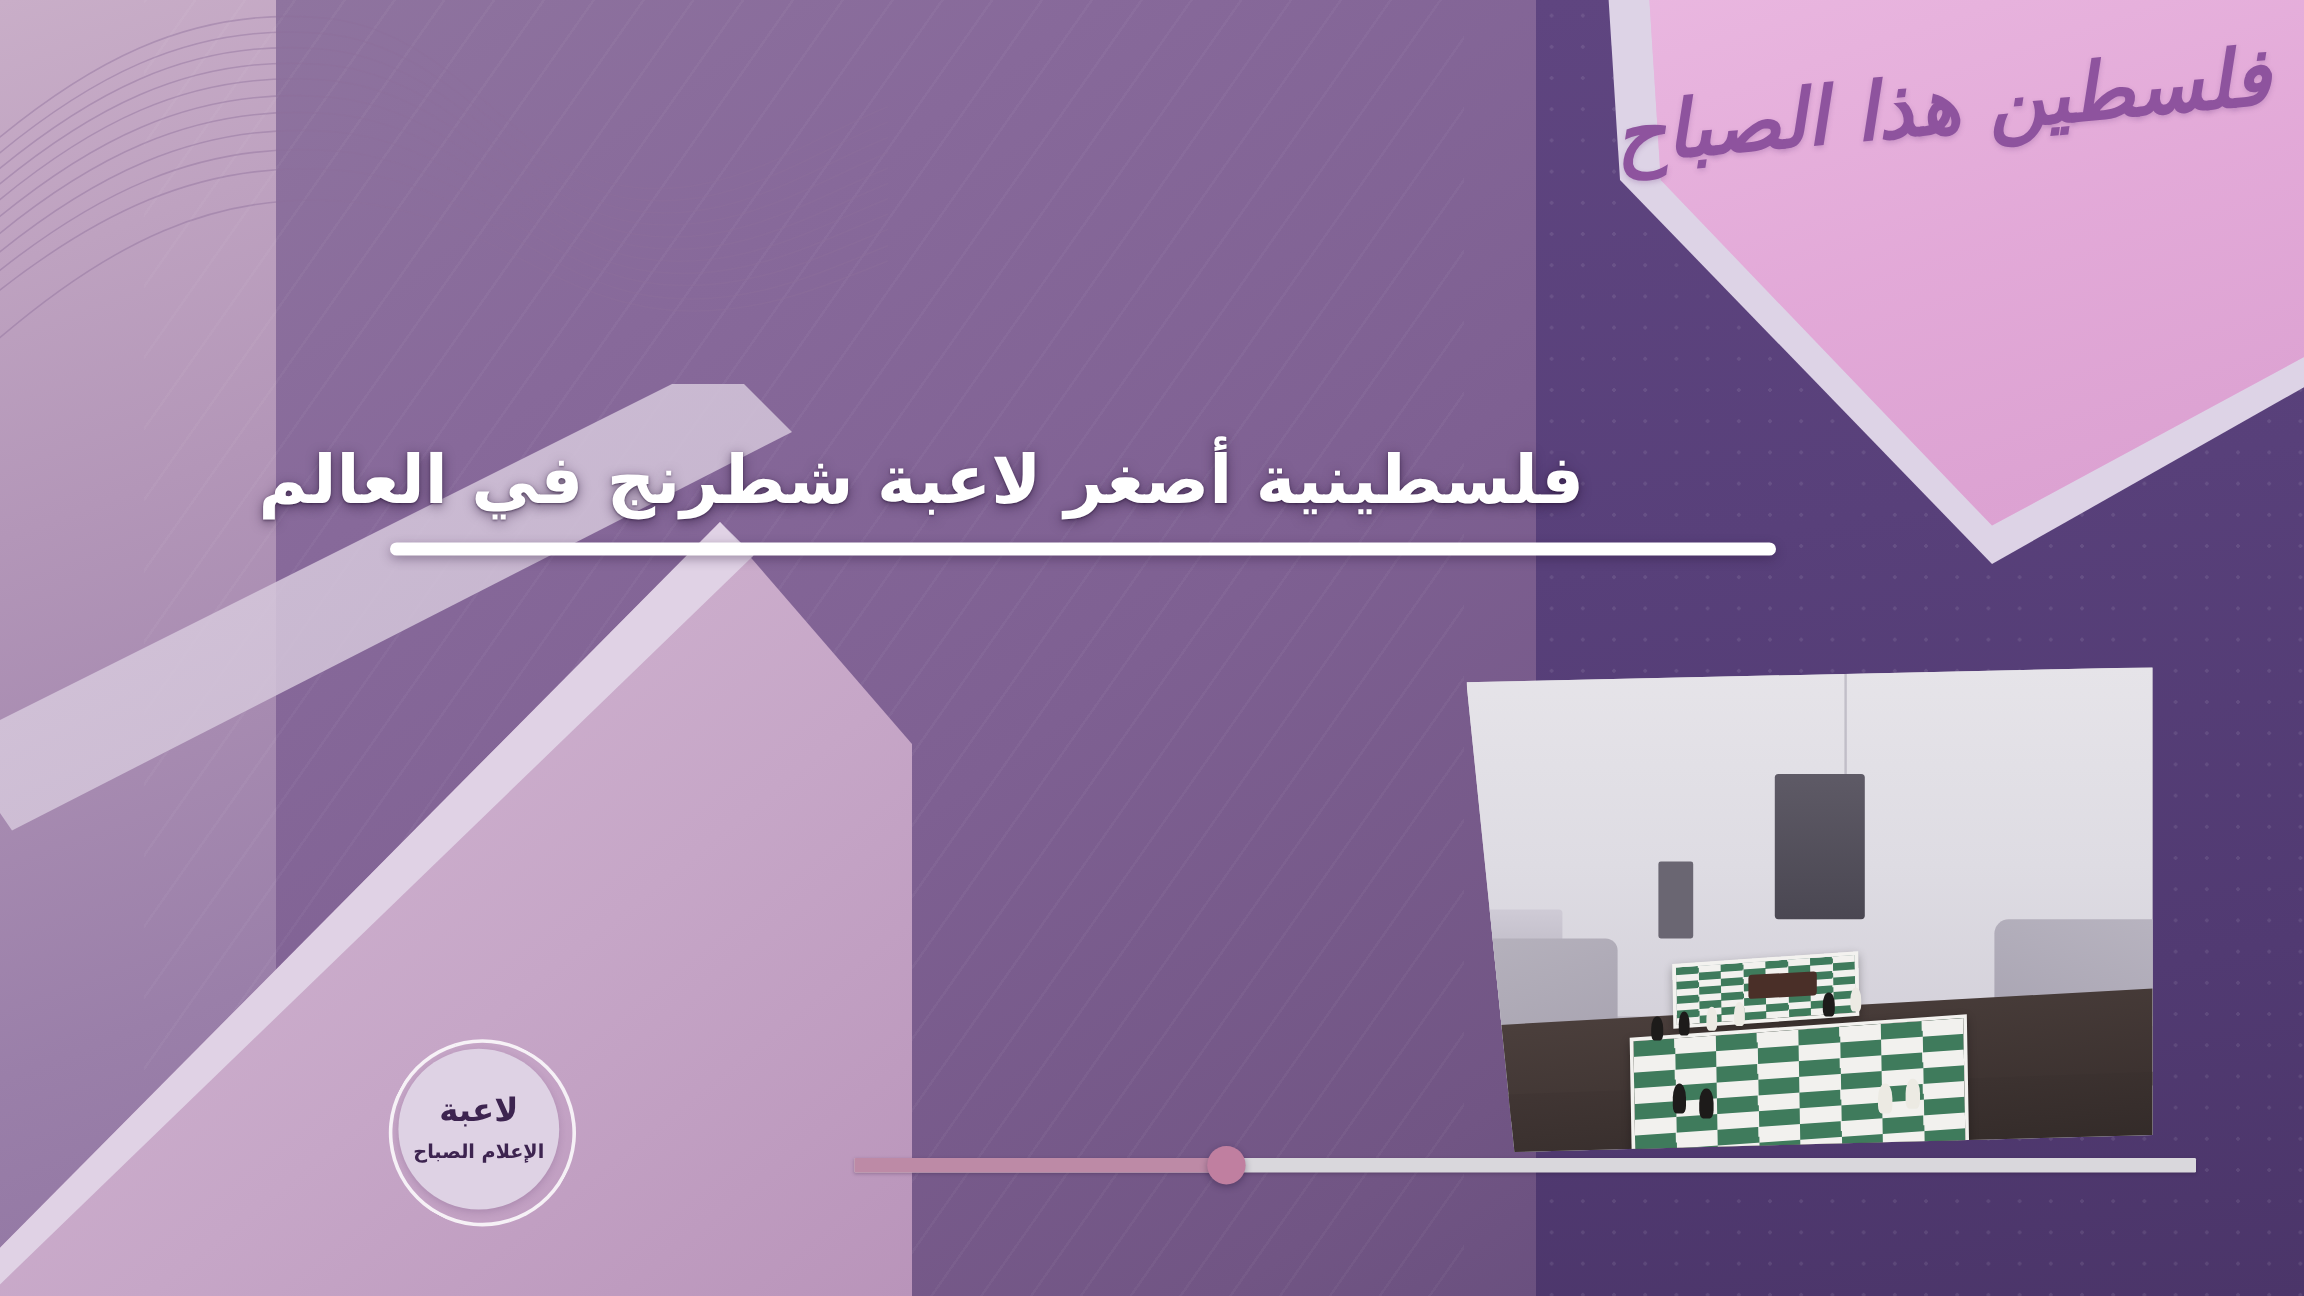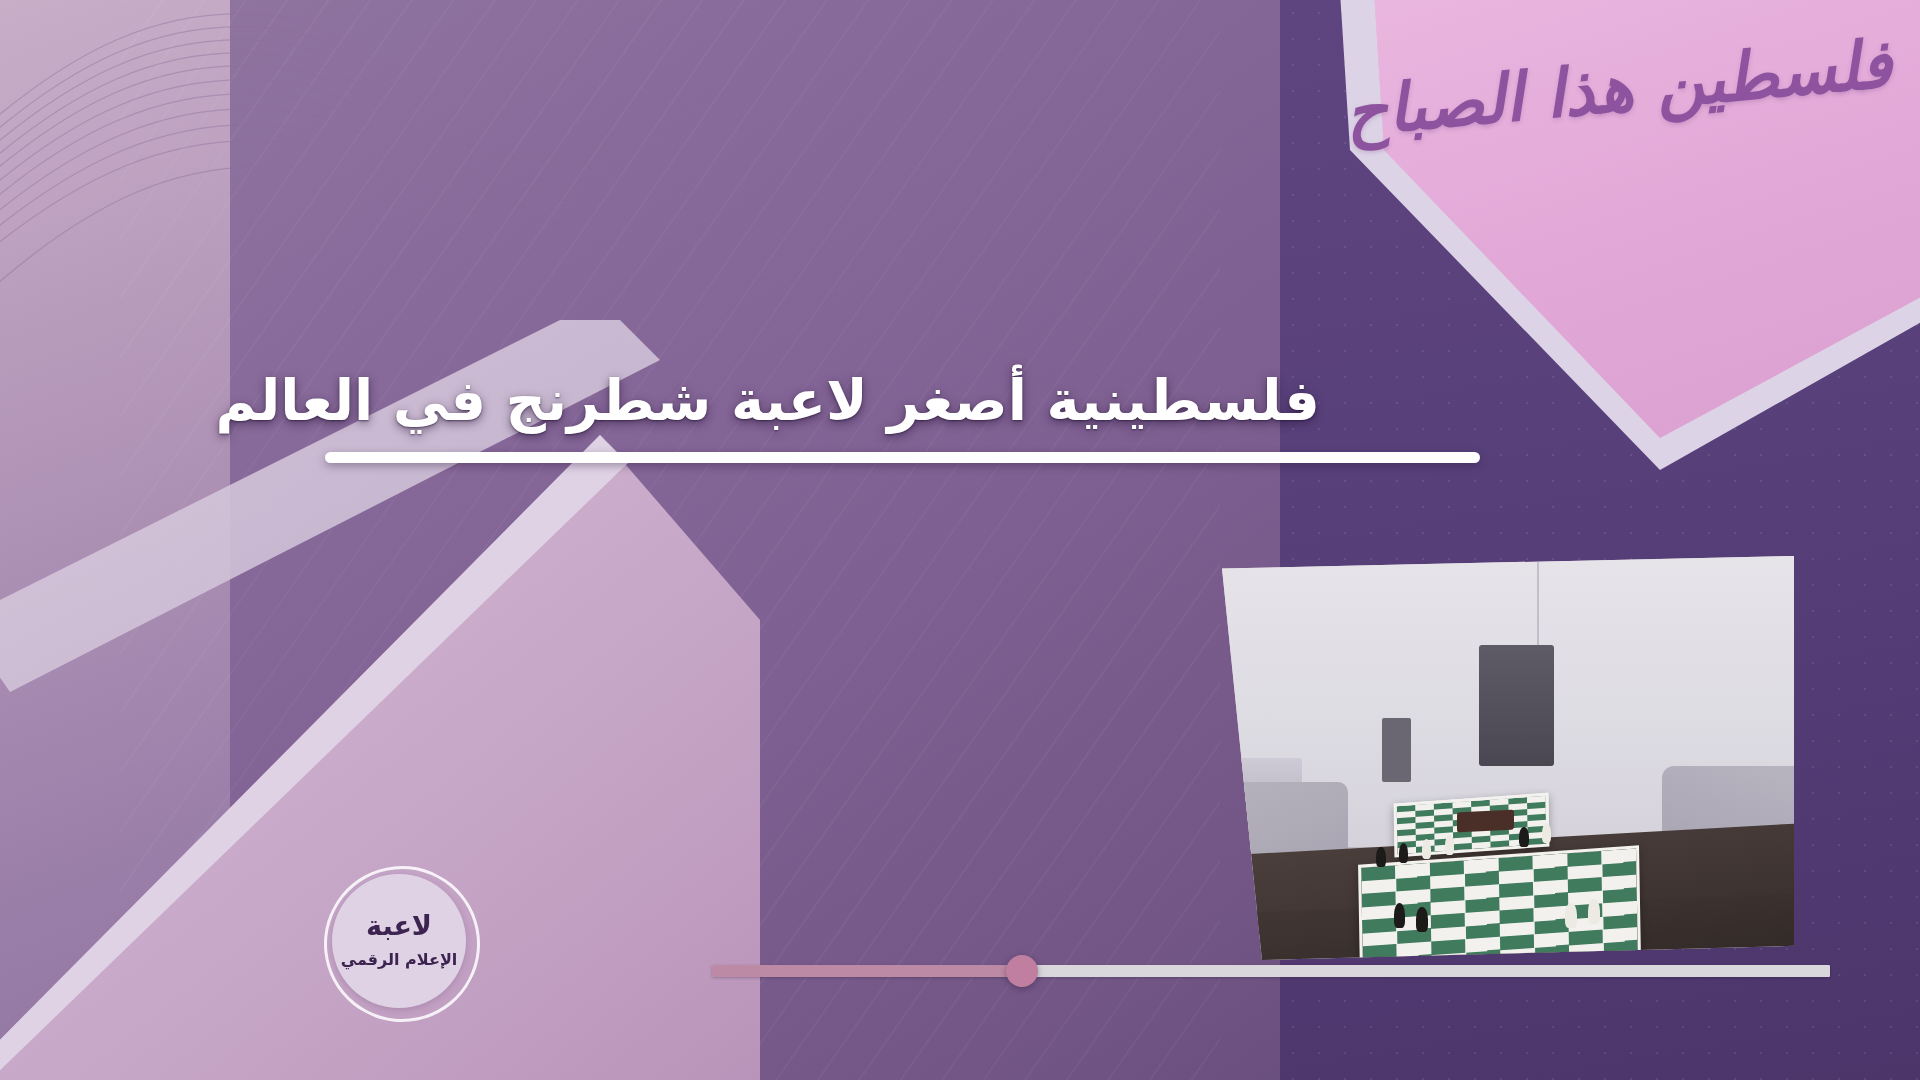--- a/index.html
+++ b/index.html
@@ -243,21 +243,21 @@
   <div class="channel">فلسطين هذا الصباح</div>
 
   <div class="headline">فلسطينية أصغر لاعبة شطرنج في العالم</div>
   <div class="headline-underline"></div>
 
   <div class="logo">
     <div class="logo-ring"></div>
     <div class="logo-ring2"></div>
     <div class="logo-disc"></div>
     <div class="logo-word">لاعبة</div>
-    <div class="logo-sub">الإعلام الرقمي</div>
+    <div class="logo-sub">الإعلام الصباح</div>
   </div>
 
   <div class="photo-frame">
     <div class="photo-inner">
       <div class="ph-wall"></div>
       <div class="ph-wall-seam"></div>
       <div class="ph-shelf"></div>
       <div class="ph-speaker"></div>
       <div class="ph-cabinet"></div>
       <div class="ph-floor"></div>

